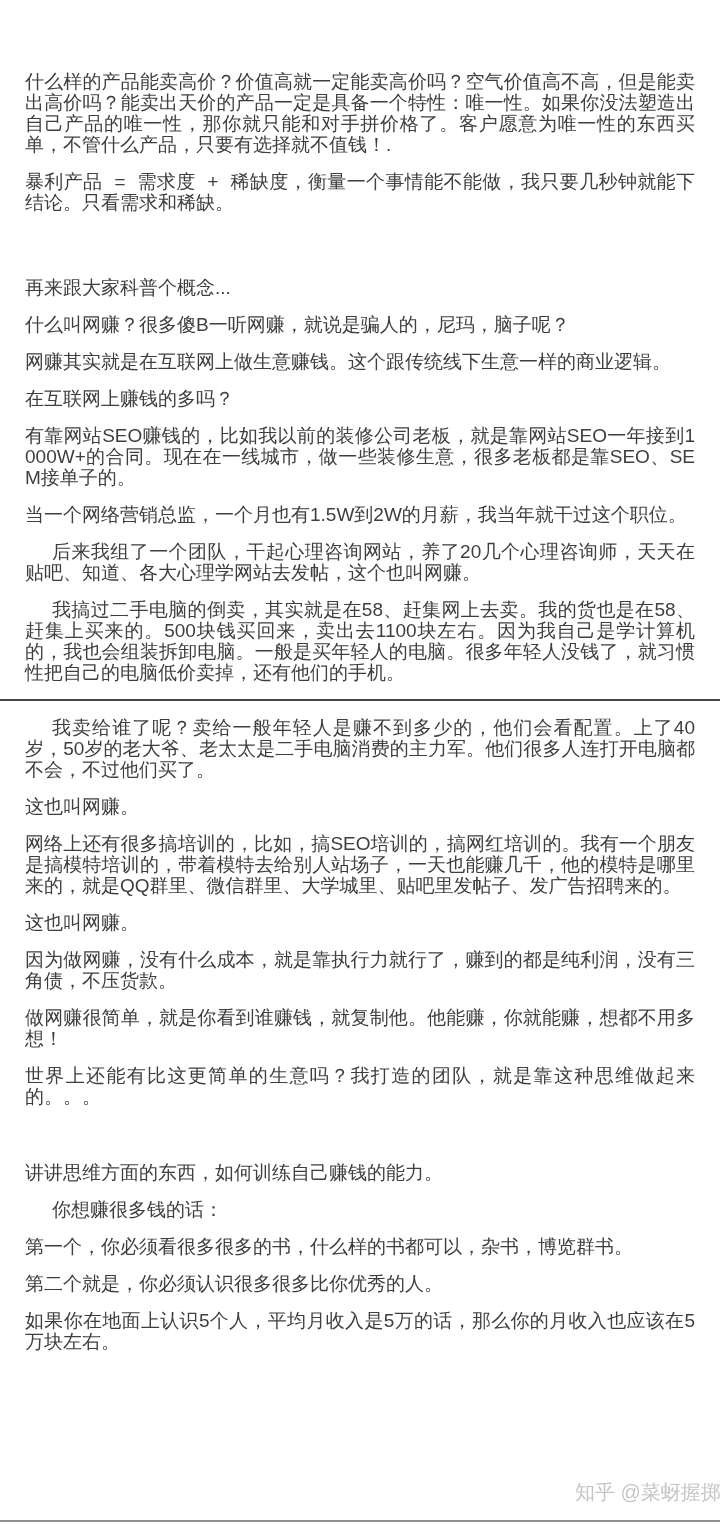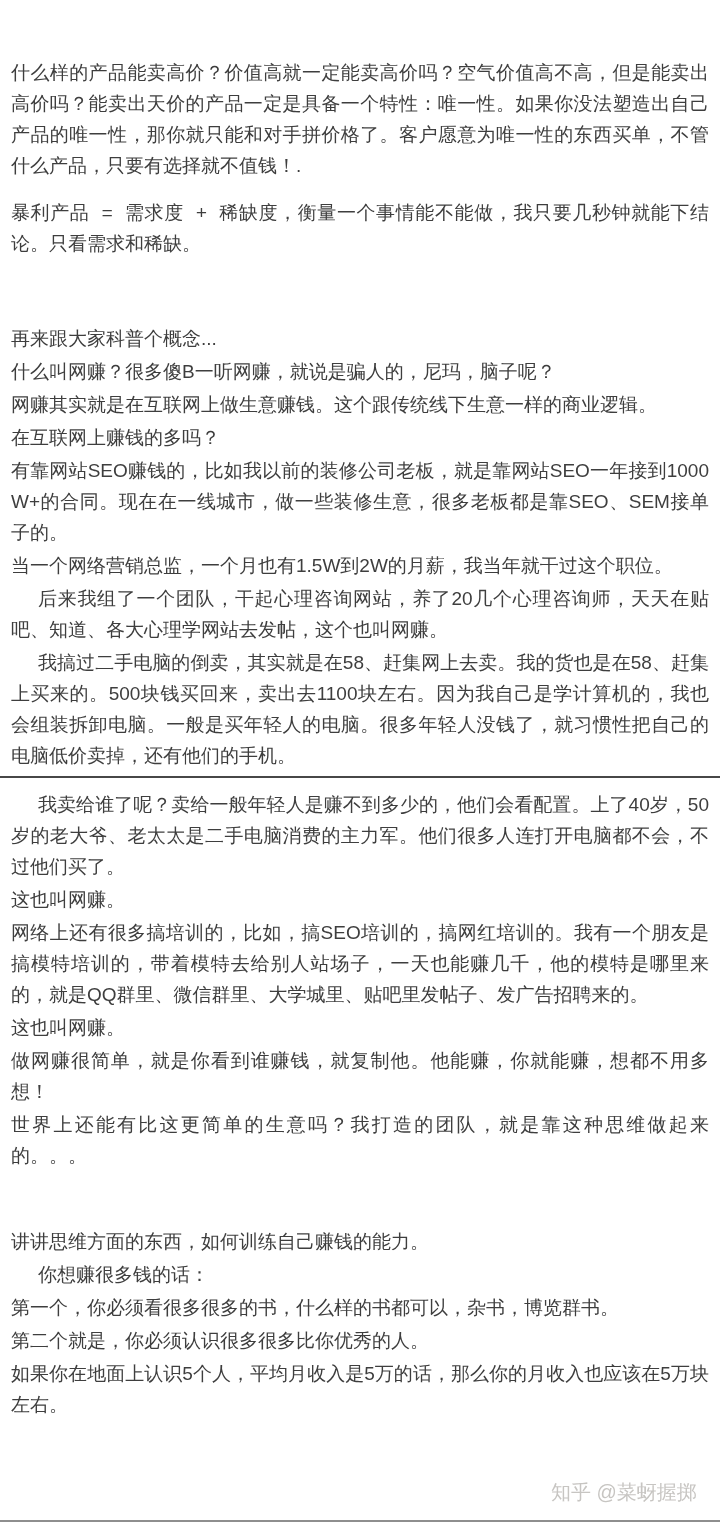--- a/index.html
+++ b/index.html
@@ -11,23 +11,23 @@
     width: 720px;
     height: 1525px;
     overflow: hidden;
     position: relative;
     font-family: "Liberation Sans", "DejaVu Sans", sans-serif;
   }
   .page {
     padding: 55px 9px 0 9px;
   }
   .para {
-    margin: 2px;
+    margin: 16px;
     font-size: 19px;
-    line-height: 31px;
+    line-height: 21px;
     color: #3e3e3e;
     text-align: justify;
     word-break: break-all;
   }
   .indent { text-indent: 27px; }
   .gap-s { margin-top: 18px; font-family: Liberation Mono, monospace; }
   .gap-m { margin-top: 62px; }
   .gap-l { margin-top: 55px; }
   .divider {
     border: none;
@@ -38,21 +38,21 @@
     position: absolute;
     left: 0;
     top: 1520px;
     width: 720px;
     border: none;
     border-top: 2px solid #8e8e8e;
     margin: 0;
   }
   .watermark {
     position: absolute;
-    left: 551px;
+    left: 575px;
     top: 1479px;
     font-size: 20px;
     line-height: 26px;
     color: #c7c5c2;
     white-space: nowrap;
     pointer-events: none;
   }
 </style>
 </head>
 <body>
@@ -68,20 +68,21 @@
   <p class="para">当一个网络营销总监，一个月也有1.5W到2W的月薪，我当年就干过这个职位。</p>
   <p class="para indent">后来我组了一个团队，干起心理咨询网站，养了20几个心理咨询师，天天在贴吧、知道、各大心理学网站去发帖，这个也叫网赚。</p>
   <p class="para indent">我搞过二手电脑的倒卖，其实就是在58、赶集网上去卖。我的货也是在58、赶集上买来的。500块钱买回来，卖出去1100块左右。因为我自己是学计算机的，我也会组装拆卸电脑。一般是买年轻人的电脑。很多年轻人没钱了，就习惯性把自己的电脑低价卖掉，还有他们的手机。</p>
 
   <hr class="divider">
 
   <p class="para indent">我卖给谁了呢？卖给一般年轻人是赚不到多少的，他们会看配置。上了40岁，50岁的老大爷、老太太是二手电脑消费的主力军。他们很多人连打开电脑都不会，不过他们买了。</p>
   <p class="para">这也叫网赚。</p>
   <p class="para">网络上还有很多搞培训的，比如，搞SEO培训的，搞网红培训的。我有一个朋友是搞模特培训的，带着模特去给别人站场子，一天也能赚几千，他的模特是哪里来的，就是QQ群里、微信群里、大学城里、贴吧里发帖子、发广告招聘来的。</p>
   <p class="para">这也叫网赚。</p>
+  <p class="para">因为做网赚，没有什么成本，就是靠执行力就行了，赚到的都是纯利润，没有三角债，不压货款。</p>
   <p class="para">做网赚很简单，就是你看到谁赚钱，就复制他。他能赚，你就能赚，想都不用多想！</p>
   <p class="para">世界上还能有比这更简单的生意吗？我打造的团队，就是靠这种思维做起来的。。。</p>
   <p class="para gap-l">讲讲思维方面的东西，如何训练自己赚钱的能力。</p>
   <p class="para indent">你想赚很多钱的话：</p>
   <p class="para">第一个，你必须看很多很多的书，什么样的书都可以，杂书，博览群书。</p>
   <p class="para">第二个就是，你必须认识很多很多比你优秀的人。</p>
   <p class="para">如果你在地面上认识5个人，平均月收入是5万的话，那么你的月收入也应该在5万块左右。</p>
 
 </div>
 

